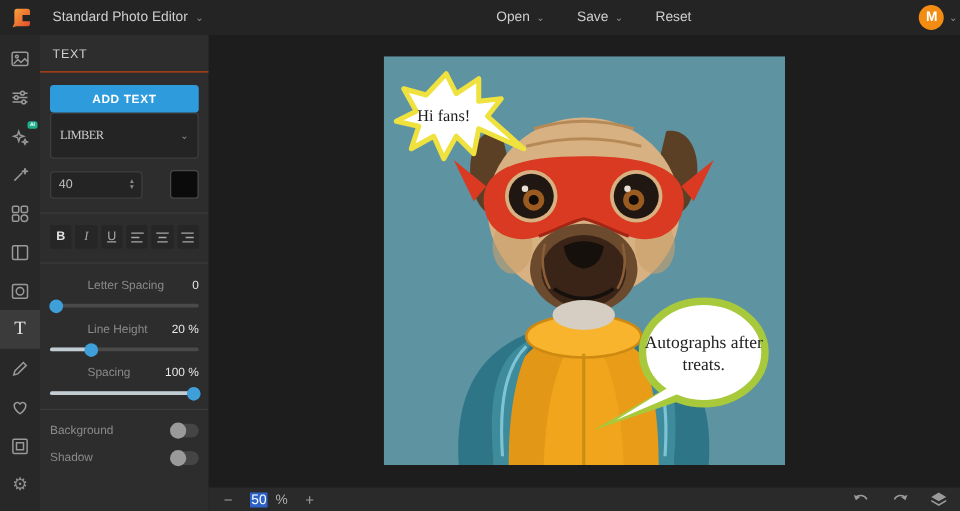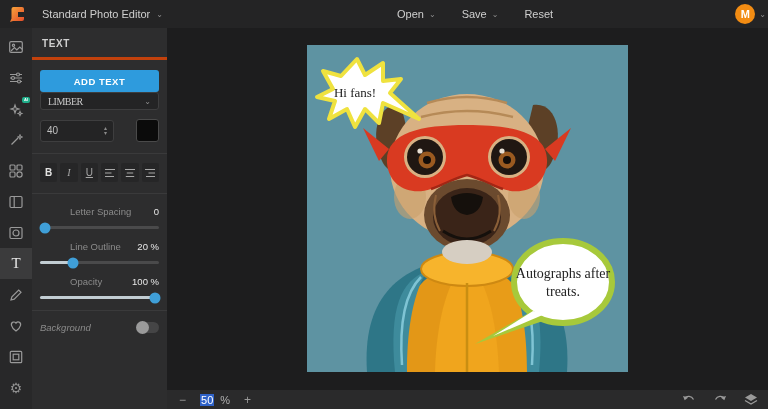--- a/index.html
+++ b/index.html
@@ -28,27 +28,27 @@
   .rail-item svg { display:block; }
   .rail-spacer { flex:1; }
   .ai-badge { position:absolute; top:3px; right:2px; background:#1fae8a; color:#fff;
               font-size:4px; font-weight:bold; padding:1px 2px; border-radius:2px; line-height:1; }
   .rail-T { font-family:"Liberation Serif", serif; font-size:15px; color:#e8e8e8; }
   .gear { font-size:14px; color:#8f8f8f; font-family:"DejaVu Sans", sans-serif; }
 
   
   .panel { position:absolute; left:32px; top:28px; width:135px; height:381px; background:#2d2d2e;
            color:#c9c9c9; }
-  .panel-header { font-size:10px; font-weight:bold; letter-spacing:.6px; color:#cfcfcf;
-                  padding:10px 10px 8px 10px; border-bottom:3px solid #c2410c; }
+  .panel-header { font-size:10px; font-weight:normal; letter-spacing:.6px; color:#cfcfcf;
+                  padding:10px 10px 8px 10px; border-bottom:1px solid #c2410c; }
   .panel-body { padding:10px 8px 0 8px; }
   .btn-add { width:100%; height:22px; background:#2E9BDD; border:none; border-radius:3px;
              color:#fff; font-size:9.5px; font-weight:bold; letter-spacing:.5px; cursor:pointer; }
   .field-label { font-size:9.5px; color:#8b8b8b; margin:10px 0 5px 1px; }
-  .font-select { height:18px; background:#242425; border:1px solid #3e3e3f; border-radius:3px;
+  .font-select { height:37px; background:#242425; border:1px solid #3e3e3f; border-radius:3px;
                  display:flex; align-items:center; justify-content:space-between; padding:0 7px; cursor:pointer; }
   .font-value { font-size:10px; color:#c9c9c9; font-family:"Liberation Serif", serif; letter-spacing:-0.5px; }
   .size-row { display:flex; align-items:center; justify-content:space-between; margin-top:9px;gap:10px; }
   .size-input { width:74px; height:22px; background:#242425; border:1px solid #3e3e3f; border-radius:3px;
                 display:flex; align-items:center; justify-content:space-between; padding:0 6px; }
   .size-val { font-size:10px; color:#c0c0c0; }
   .stepper { display:flex; flex-direction:column; line-height:5px; font-size:6px; color:#8a8a8a; cursor:pointer; }
   .swatch { width:23px; height:23px; background:#0b0b0b; border:1px solid #4a4a4a; border-radius:3px; cursor:pointer; }
   .divider { height:1px; background:#3a3a3b; margin:11px -8px 0 -8px; }
   .style-row { display:flex; gap:3px; margin-top:9px; }
@@ -58,21 +58,21 @@
   .style-btn.i { font-style:italic; font-family:"Liberation Serif", serif; }
   .style-btn.u { text-decoration:underline; }
   .slider-row { margin-top:12px; }
   .slider-head { display:flex; justify-content:space-between; font-size:9.5px;padding-left:30px; }
   .slider-head .lab { color:#8b8b8b; }
   .slider-head .val { color:#e8e8e8; }
   .track { position:relative; height:3px; background:#4a4a4b; border-radius:2px; margin-top:9px; cursor:pointer; }
   .fill  { position:absolute; left:0; top:0; height:3px; background:#c2cdd3; border-radius:2px; }
   .thumb { position:absolute; top:50%; width:11px; height:11px; background:#3F9FD8; border-radius:50%;
            transform:translate(-50%,-50%); cursor:pointer; }
-  .toggle-row { display:flex; justify-content:space-between; align-items:center; margin-top:11px;font-style:italic; }
+  .toggle-row { display:flex; justify-content:space-between; align-items:center; margin-top:11px; }
   .toggle-lab { font-size:9.5px; color:#8b8b8b; }
   .toggle { position:relative; width:22px; height:11px; background:#454546; border-radius:6px; cursor:pointer; }
   .toggle .knob { position:absolute; left:-1px; top:-1px; width:13px; height:13px; background:#9a9a9a; border-radius:50%; }
 
   
   .canvas-area { position:absolute; left:167px; top:28px; width:601px; height:362px; background:#1d1d1e; }
   .photo { position:absolute; left:140px; top:17px; width:321px; height:298px; cursor:pointer; }
   .statusbar { position:absolute; left:167px; top:390px; width:601px; height:19px; background:#2a2a2b;
                display:flex; align-items:center; font-size:11px; color:#9a9a9a; }
   .zoom-group { display:flex; align-items:center; gap:14px; margin-left:12px; }
@@ -248,44 +248,50 @@
           <span class="val">0</span>
         </div>
         <div class="track">
           <div class="fill" style="width:4%;"></div>
             <div class="thumb" style="left:4%;"></div>
         </div>
       </div>
 
       <div class="slider-row">
         <div class="slider-head">
-          <span class="lab">Line Outline</span>
+          <span class="lab">Line Height</span>
           <span class="val">20 %</span>
         </div>
         <div class="track">
           <div class="fill" style="width:28%;"></div>
             <div class="thumb" style="left:28%;"></div>
         </div>
       </div>
 
       <div class="slider-row">
         <div class="slider-head">
-          <span class="lab">Opacity</span>
+          <span class="lab">Spacing</span>
           <span class="val">100 %</span>
         </div>
         <div class="track">
           <div class="fill" style="width:97%;"></div>
             <div class="thumb" style="left:97%;"></div>
         </div>
       </div>
 
       <div class="divider"></div>
 
       <div class="toggle-row">
         <span class="toggle-lab">Background</span>
+        <div class="toggle">
+            <div class="knob"></div>
+          </div>
+      </div>
+      <div class="toggle-row">
+        <span class="toggle-lab">Shadow</span>
         <div class="toggle">
             <div class="knob"></div>
           </div>
       </div>
 
       
     </div>
   </div>
 
   <div class="canvas-area">

